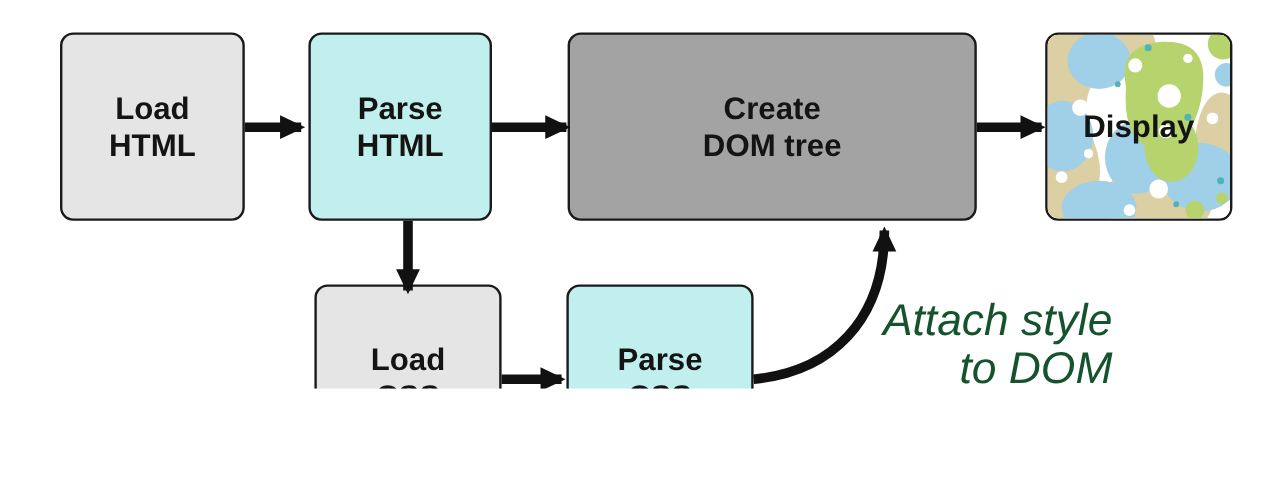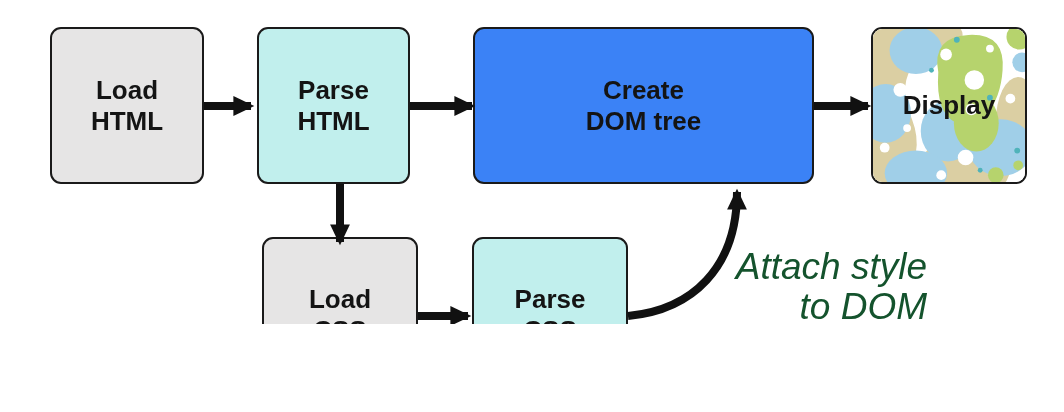--- a/index.html
+++ b/index.html
@@ -69,21 +69,21 @@
   <div class="node" id="node-load-html" style="background-color: rgb(230, 229, 229);">
     <div class="node-label">Load
 HTML</div>
   </div>
 
   <div class="node" id="node-parse-html" style="background-color: rgb(193, 239, 237);">
     <div class="node-label">Parse
 HTML</div>
   </div>
 
-  <div class="node" id="node-create-dom" style="background-color: #3b82f6;">
+  <div class="node" id="node-create-dom" style="background-color: #a3a3a3;">
     <div class="node-label">Create
 DOM tree</div>
   </div>
 
   <div class="node" id="node-display">
     <svg id="display-pattern" viewBox="0 0 156 156" preserveAspectRatio="none">
       <rect x="0" y="0" width="156" height="156" style="fill: rgb(255, 255, 255);"></rect>
       <g style="fill: rgb(219, 207, 163);">
         <path d="M0,0 L48,0 Q62,14 44,34 Q24,56 40,92 Q54,128 28,156 L0,156 Z"></path>
         <ellipse cx="95" cy="141" rx="46" ry="34"></ellipse>

